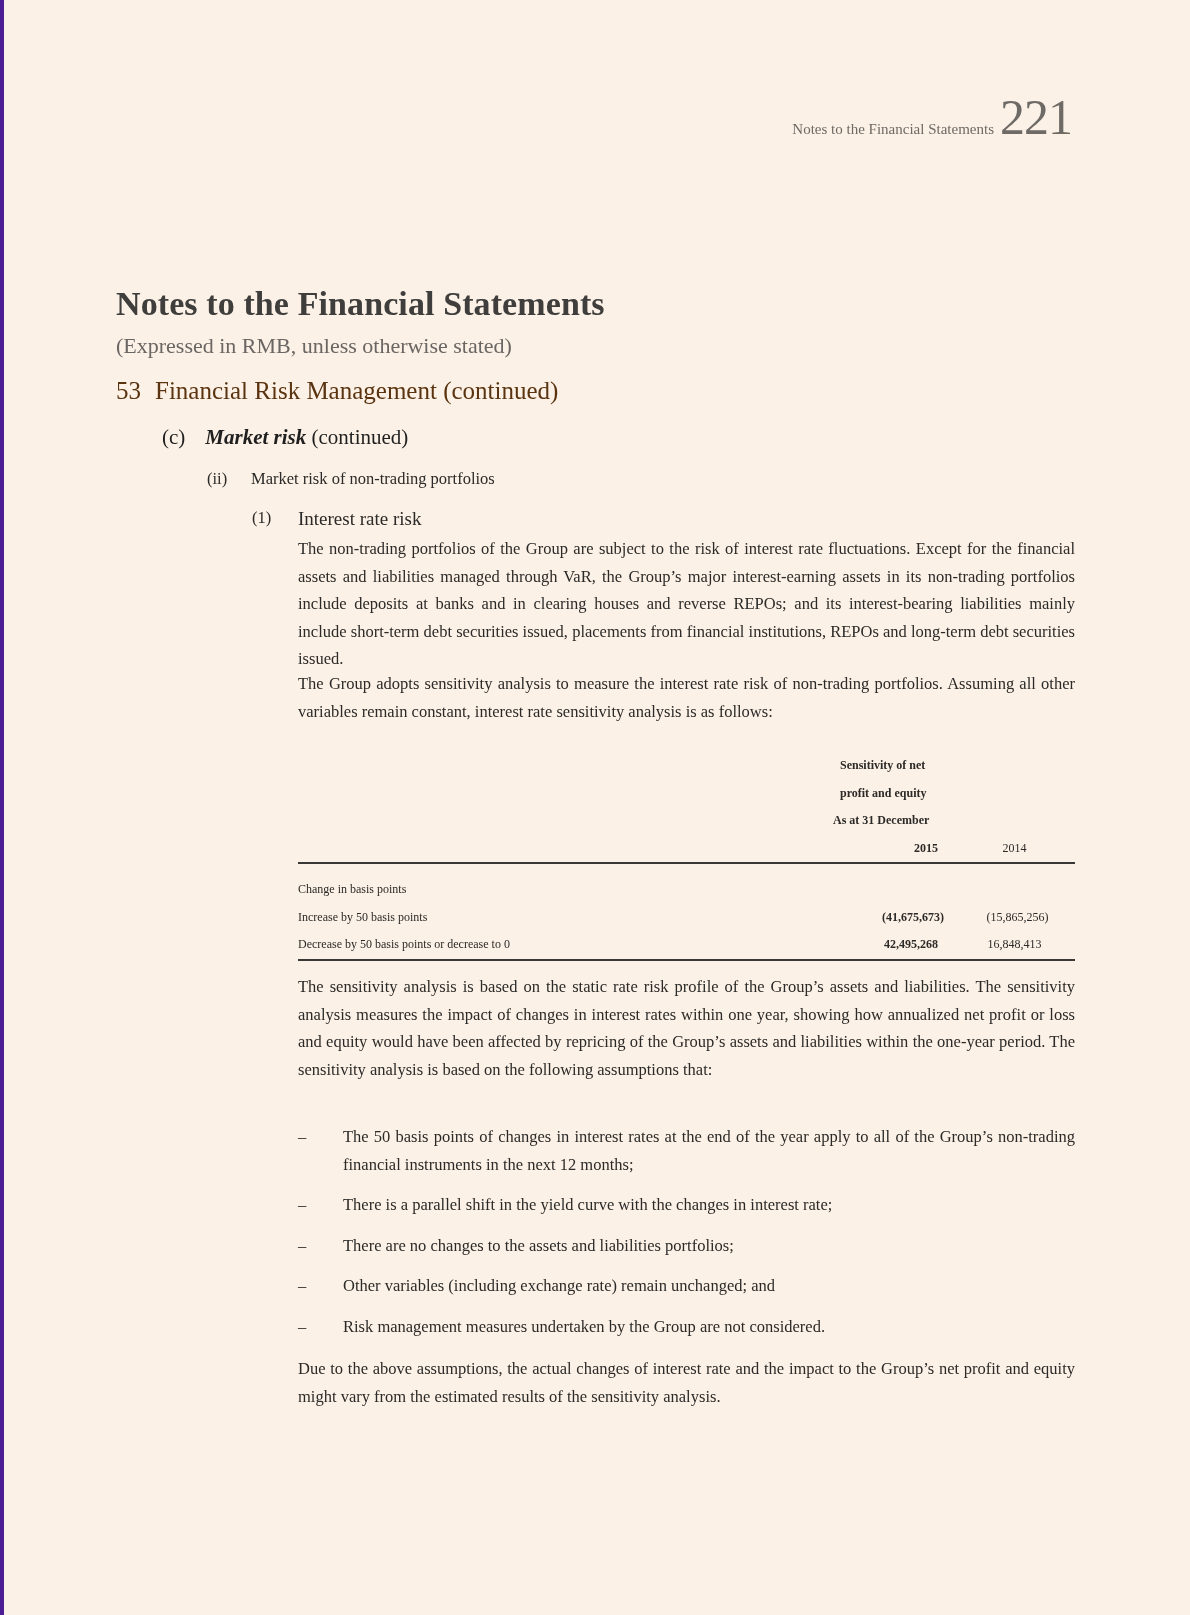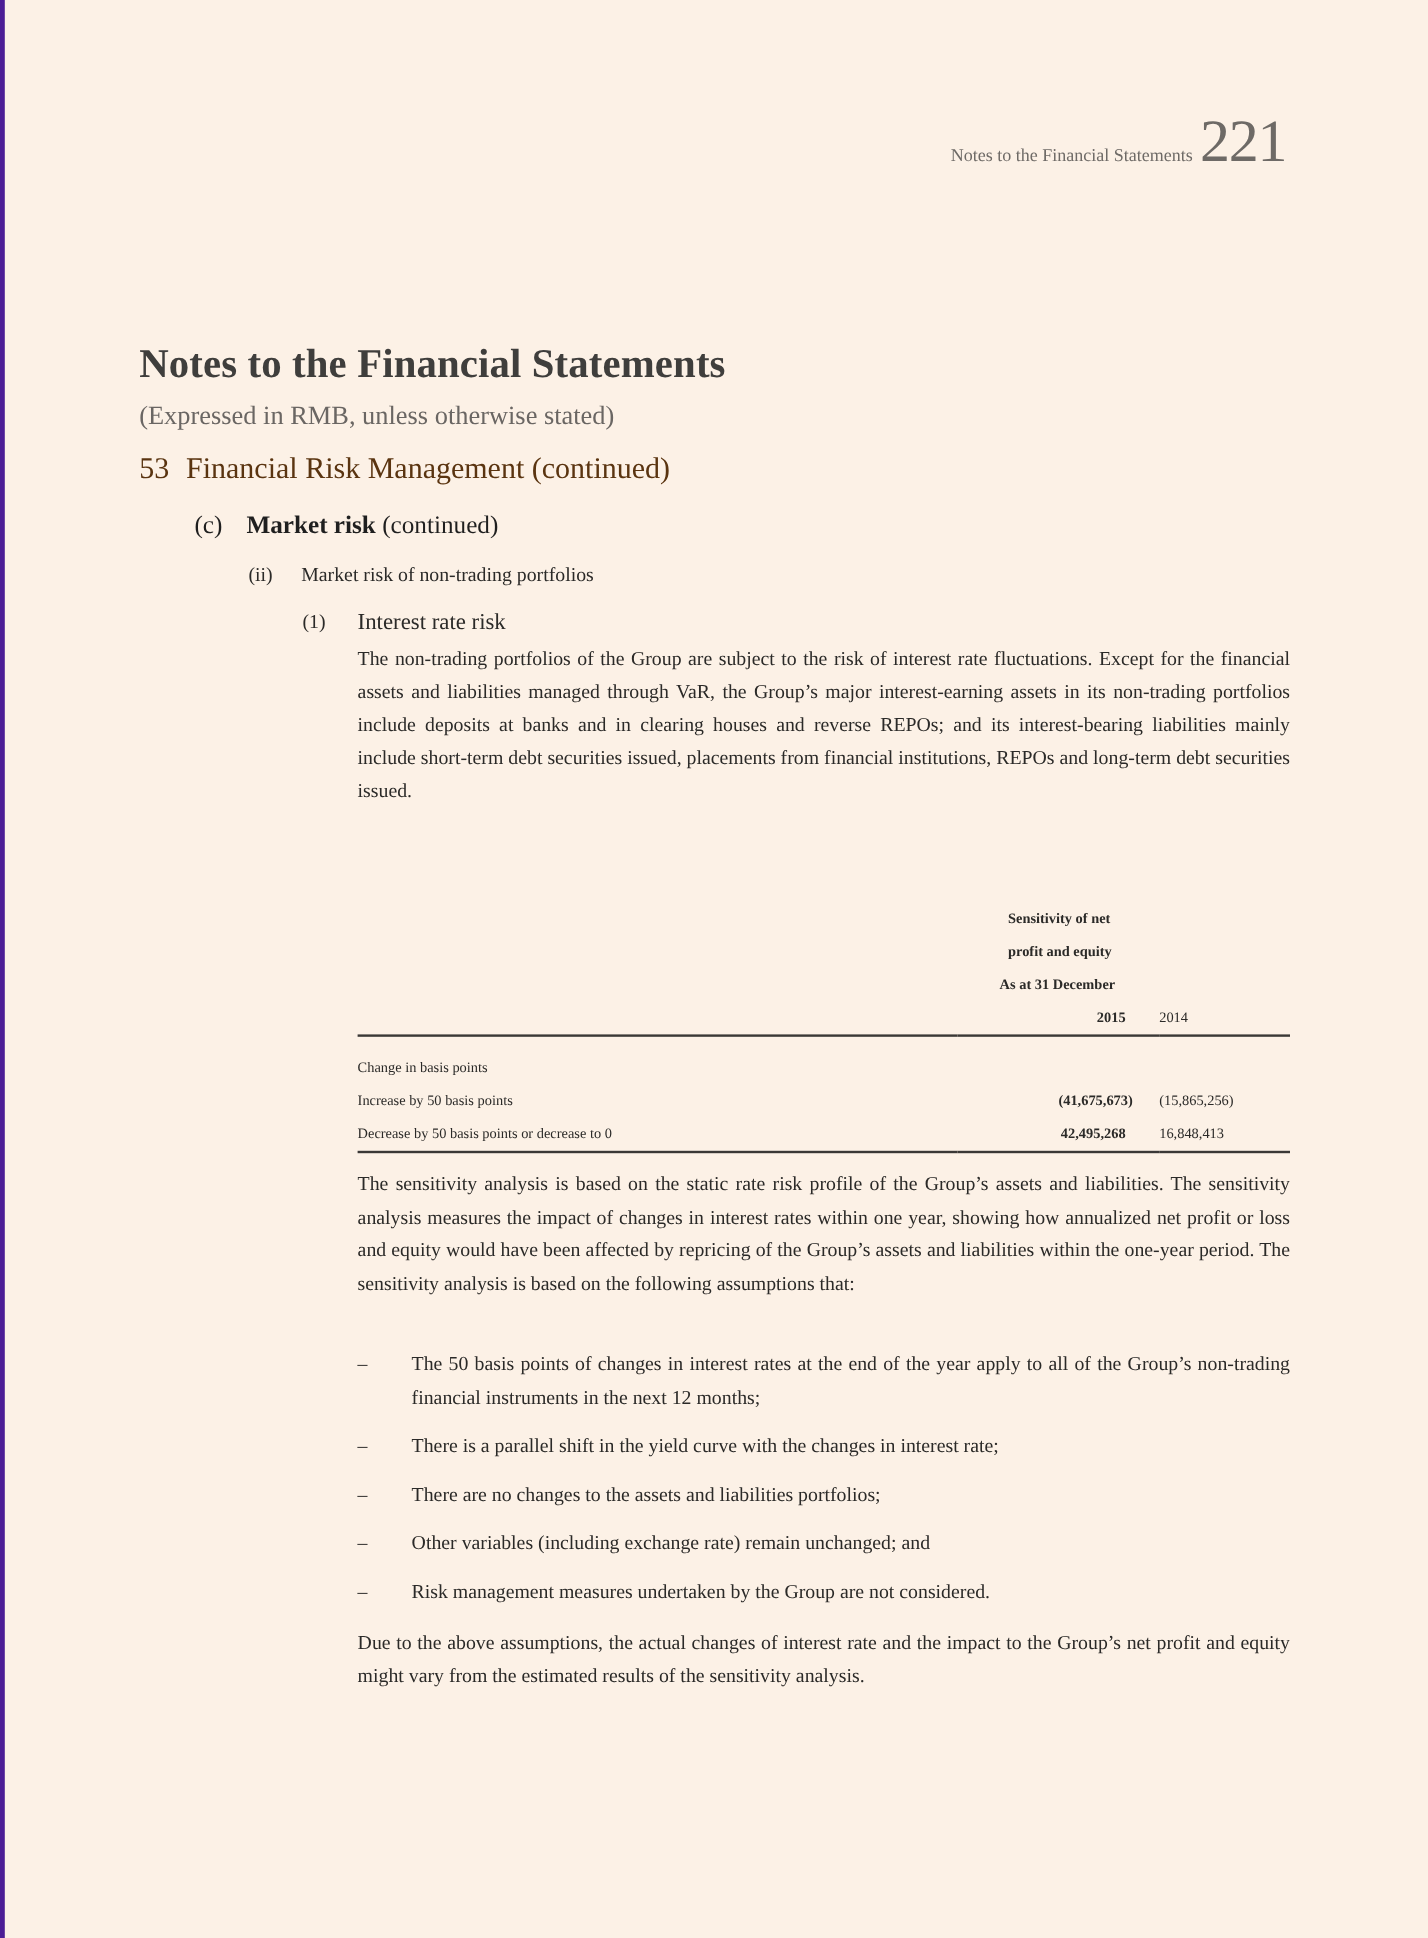--- a/index.html
+++ b/index.html
@@ -15,35 +15,35 @@
     .running-head { position: absolute; right: 118px; top: 92px; display: flex; align-items: baseline; color: #6e6a66; }
     .running-head .rh-title { font-size: 15px; margin-right: 6px; }
     .running-head .rh-num { font-size: 50px; line-height: 1; letter-spacing: -1px; }
 
     .title { position: absolute; left: 112px; top: 285px; font-size: 34px; font-weight: bold; color: #3f3e3c; margin: 0; letter-spacing: 0.1px; }
     .subtitle { position: absolute; left: 112px; top: 333px; font-size: 22px; color: #6a6663; }
     .section { position: absolute; left: 112px; top: 377px; font-size: 25px; color: #5a3410; }
     .section .num { margin-right: 14px; }
     .sub-c { position: absolute; left: 158px; top: 425px; font-size: 21px; color: #1f1f1f; }
     .sub-c .lab { margin-right: 20px; }
-    .sub-c b { font-weight: bold; }
+    .sub-c b { font-weight: bold; font-style: italic; }
     .sub-ii { position: absolute; left: 203px; top: 469px; font-size: 16.5px; color: #2b2a28; }
     .sub-ii .lab { margin-right: 22px; display: inline-block; width: 22px; }
 
     .item1-lab { position: absolute; left: 248px; top: 508px; font-size: 16.5px; }
     .body { position: absolute; left: 294px; width: 777px; font-size: 16.5px; line-height: 27.5px; text-align: justify; }
     .body p { margin: 0; }
     .item1-title { position: absolute; left: 294px; top: 508px; font-size: 19px; }
 
     table.sens { position: absolute; left: 294px; top: 752px; width: 777px; border-collapse: collapse; font-size: 12px; }
     table.sens td { padding: 0; height: 27.5px; vertical-align: middle; }
     .hdr { text-align: center; font-weight: bold; }
     .col1 { width: 500px; }
     .col2 { width: 140px; text-align: right; padding-right: 12px !important; }
-    .col3 { text-align: left; padding-right: 12px !important; }
+    .col3 { text-align: center; padding-right: 12px !important; }
     .bold { font-weight: bold; }
     .rule-top td { border-bottom: 2.5px solid #3a3836; }
     .rule-bot td { border-bottom: 2.5px solid #3a3836; }
 
     .bullets { position: absolute; left: 294px; width: 777px; font-size: 16.5px; line-height: 27.5px; }
     .bullet { display: flex; margin-bottom: 13px; }
     .bullet .dash { width: 45px; flex: 0 0 45px; }
     .bullet .txt { flex: 1; text-align: justify; }
   </style>
 </head>
@@ -71,20 +71,23 @@
     <span class="lab">(ii)</span><span>Market risk of non-trading portfolios</span>
   </div>
 
   <div class="item1-lab">(1)</div>
   <div class="item1-title">Interest rate risk</div>
 
   <div class="body" style="top:535px;">
     <p>The non-trading portfolios of the Group are subject to the risk of interest rate fluctuations. Except for the financial assets and liabilities managed through VaR, the Group’s major interest-earning assets in its non-trading portfolios include deposits at banks and in clearing houses and reverse REPOs; and its interest-bearing liabilities mainly include short-term debt securities issued, placements from financial institutions, REPOs and long-term debt securities issued.</p>
   </div>
 
+  <div class="body" style="top:670px;">
+    <p>The Group adopts sensitivity analysis to measure the interest rate risk of non-trading portfolios. Assuming all other variables remain constant, interest rate sensitivity analysis is as follows:</p>
+  </div>
 
   <table class="sens">
     <tbody>
         <tr>
       <td class="col1"></td>
       <td class="hdr" colspan="2" style="text-align:left;padding-left:42px;">Sensitivity of net</td>
     </tr>
     <tr>
       <td class="col1"></td>
       <td class="hdr" colspan="2" style="text-align:left;padding-left:42px;">profit and equity</td>

